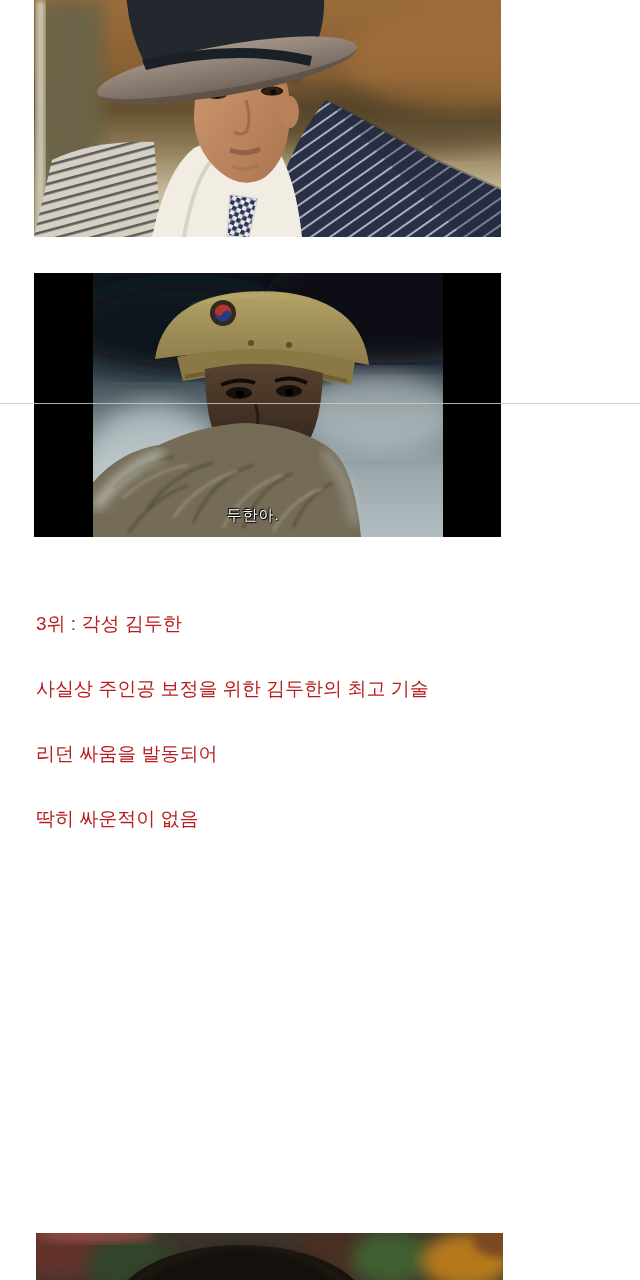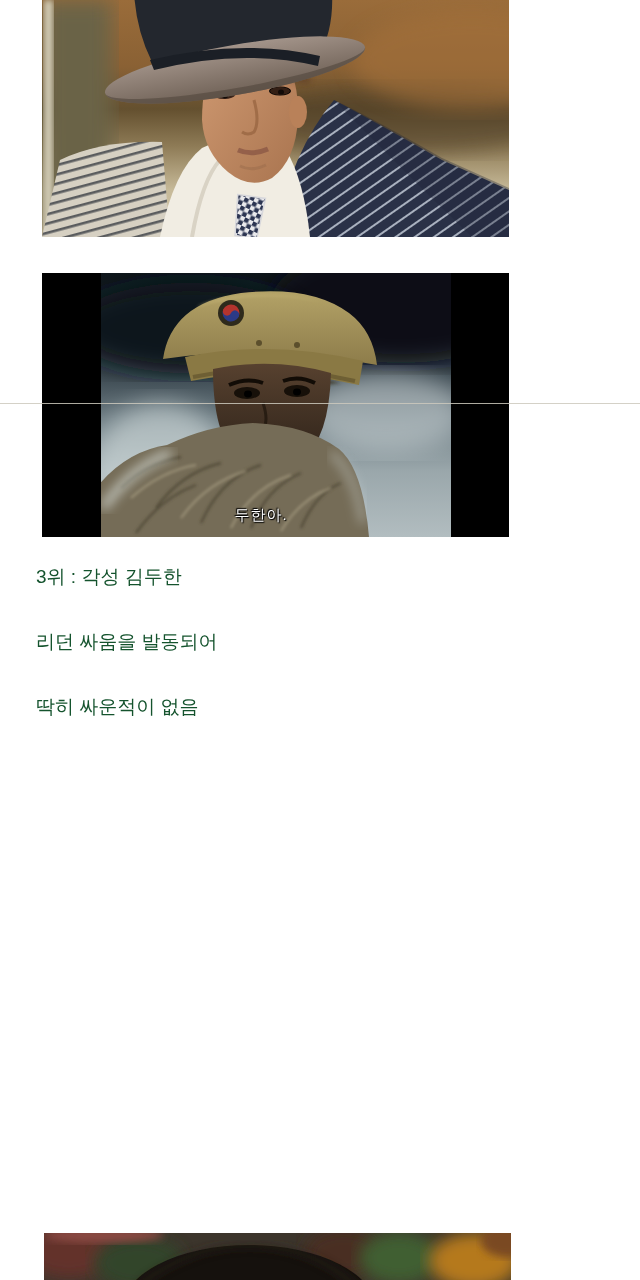--- a/index.html
+++ b/index.html
@@ -1,36 +1,36 @@
 <!DOCTYPE html>
 <html><head>
 <meta charset="utf-8">
 <style>
   html,body{margin:0;padding:0;}
   body{
     width:640px;height:1280px;position:relative;overflow:hidden;
     background:#ffffff;
     font-family:"Liberation Sans","DejaVu Sans",sans-serif;
   }
-  .img-frame{position:absolute;overflow:hidden;margin-left:8px;}
+  .img-frame{position:absolute;overflow:hidden;}
   .img-frame svg{display:block;}
   
   #img-top{left:34px;top:0;width:467px;height:237px;}
   
   #img-mid{left:34px;top:273px;width:467px;height:264px;background:#000;}
   #img-mid .inner{position:absolute;left:59px;top:0;width:350px;height:264px;overflow:hidden;}
   .subtitle{
     position:absolute;left:0;right:30px;bottom:12px;text-align:center;
     color:#ffffff;font-size:15px;letter-spacing:1px;
     text-shadow:0 0 2px #000,1px 1px 1px #000,-1px -1px 1px #000;
   }
   
   .seam{position:absolute;left:0;top:403px;width:640px;height:1px;background:#cdc9bd;opacity:.85;z-index:5;}
   
-  .post-body{position:absolute;left:36px;top:563px;width:575px;color:#14532d;}
+  .post-body{position:absolute;left:36px;top:610px;width:575px;color:#b91c1c;}
   .post-body p{margin:0 0 37px 0;font-size:19px;line-height:28px;letter-spacing:0;}
   
   #img-bottom{left:36px;top:1233px;width:467px;height:47px;}
 </style>
 </head>
 <body>
 
 <div class="img-frame" id="img-top">
   <svg width="467" height="237" viewBox="0 0 467 237">
     <defs>
@@ -208,20 +208,23 @@
   </div>
 </div>
 
 <div class="seam"></div>
 
 <div class="post-body">
   <p>
     <span>3위 : 각성 김두한</span>
   </p>
   <p>
+    <span>사실상 주인공 보정을 위한 김두한의 최고 기술</span>
+  </p>
+  <p>
     <span style="display:block">리던 싸움을 발동되어</span>
   </p>
   <p>
     <span style="display:block">딱히 싸운적이 없음</span>
   </p>
 </div>
 
 <div class="img-frame" id="img-bottom">
   <svg width="467" height="47" viewBox="0 0 467 47">
     <defs>

